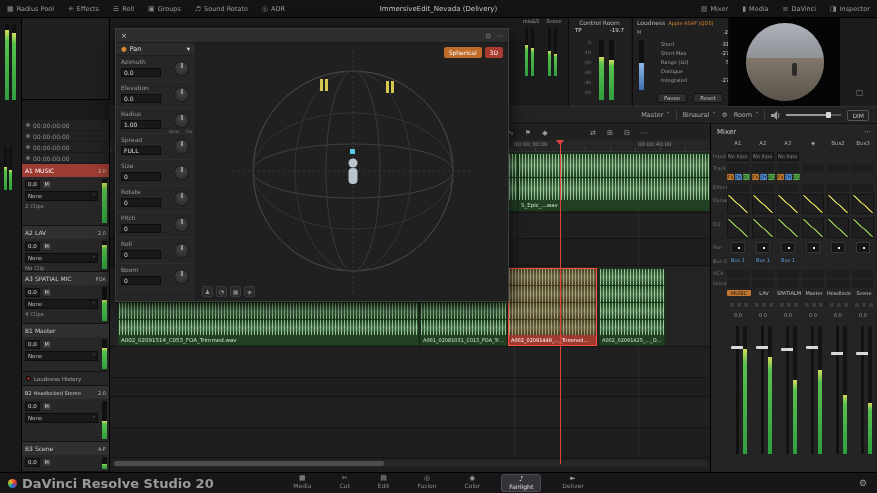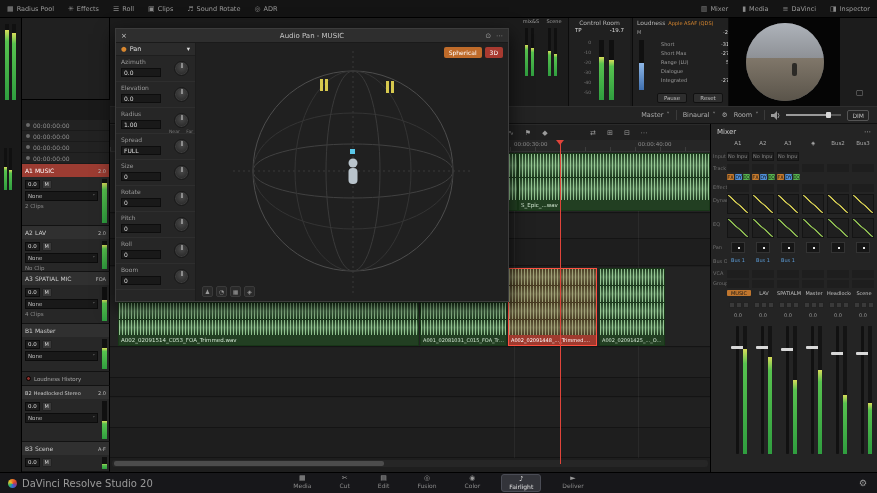--- a/index.html
+++ b/index.html
@@ -142,21 +142,21 @@
 #sph-modes{position:absolute;top:4px;right:5px;display:flex;gap:3px;z-index:5;}
 .mode{height:11px;border-radius:2px;padding:0 5px;font-size:6px;color:#fff;line-height:11px;}
 .mode.orange{background:#bf6b2a;}
 .mode.red{background:#a83a30;}
 #sph-icons{position:absolute;left:6px;bottom:4px;display:flex;gap:3px;z-index:5;}
 .sico{width:11px;height:11px;background:#2a2a2a;border:1px solid #3a3a3a;border-radius:2px;font-size:6px;color:#999;text-align:center;line-height:10px;}
 
 
 #botbar{position:absolute;left:0;top:472px;width:877px;height:21px;background:#17171a;border-top:1px solid #000;display:flex;align-items:center;}
 #logo{width:9px;height:9px;border-radius:50%;margin:0 5px 0 8px;background:conic-gradient(#e8762c,#d8452f,#7a3fa0,#2f6fd8,#2fb56a,#e8c22c,#e8762c);}
-#ver{font-size:10px;color:#9a9a9a;}
+#ver{font-size:13px;color:#9a9a9a;font-weight:bold;}
 #pages{position:absolute;left:0;right:0;display:flex;justify-content:center;gap:14px;pointer-events:none;}
 .page{display:flex;flex-direction:column;align-items:center;font-size:6px;color:#8a8a8a;line-height:7px;pointer-events:auto;padding:1px 7px;}
 .page .pic{font-size:7px;color:#9a9a9a;}
 .page.active{background:#33343a;border:1px solid #4a4c55;border-radius:3px;color:#e0e0e0;}
 .page.active .pic{color:#e0e0e0;}
 #bb-right{margin-left:auto;padding-right:10px;font-size:9px;color:#9a9a9a;}
 </style>
 </head>
 <body>
 
@@ -170,30 +170,31 @@
     <div class="tb-btn">
         <span class="tb-ic">✳</span>
         <span>Effects</span>
       </div>
     <div class="tb-btn">
         <span class="tb-ic">☰</span>
         <span>Roll</span>
       </div>
     <div class="tb-btn">
         <span class="tb-ic">▣</span>
-        <span>Clips</span>
+        <span>Groups</span>
       </div>
     <div class="tb-btn">
         <span class="tb-ic">♬</span>
         <span>Sound Rotate</span>
       </div>
     <div class="tb-btn">
         <span class="tb-ic">◎</span>
         <span>ADR</span>
       </div>
+    <div id="tb-title">ImmersiveEdit_Nevada (Delivery)</div>
     <div id="tb-right">
       <div class="tb-btn">
           <span class="tb-ic">▥</span>
           <span>Mixer</span>
         </div>
       <div class="tb-btn">
           <span class="tb-ic">▮</span>
           <span>Media</span>
         </div>
       <div class="tb-btn">
@@ -730,21 +731,20 @@
           <span class="fmeter">
             <i style="height:40%"></i>
           </span>
         </div>
     </div>
   </div>
 
   <div id="dialog">
     <div id="dlg-title">
       <span>×</span>
-      <span class="t">Audio Pan - MUSIC</span>
       <span class="r">
           <span>⊙</span>
           <span>⋯</span>
         </span>
     </div>
     <div id="params">
       <div id="sect">
           <span style="color:#d8872f;">●</span>
           <span>Pan</span>
           <span style="margin-left:auto;">▾</span>

